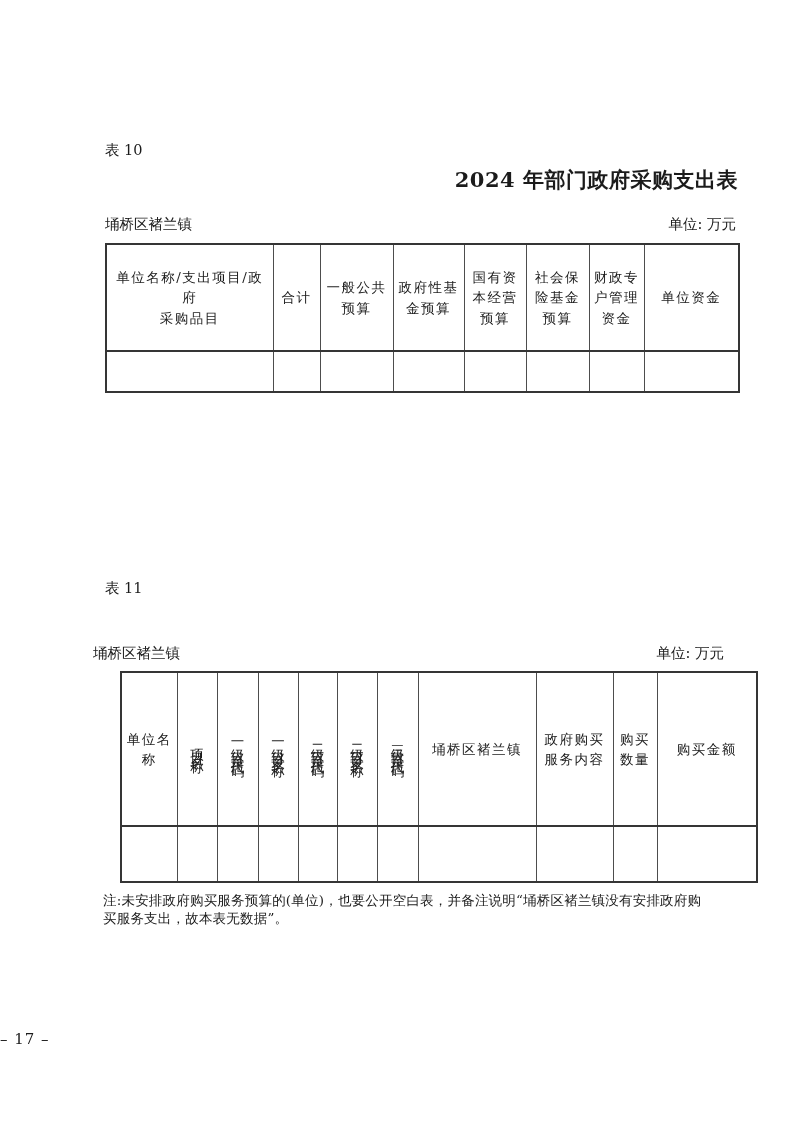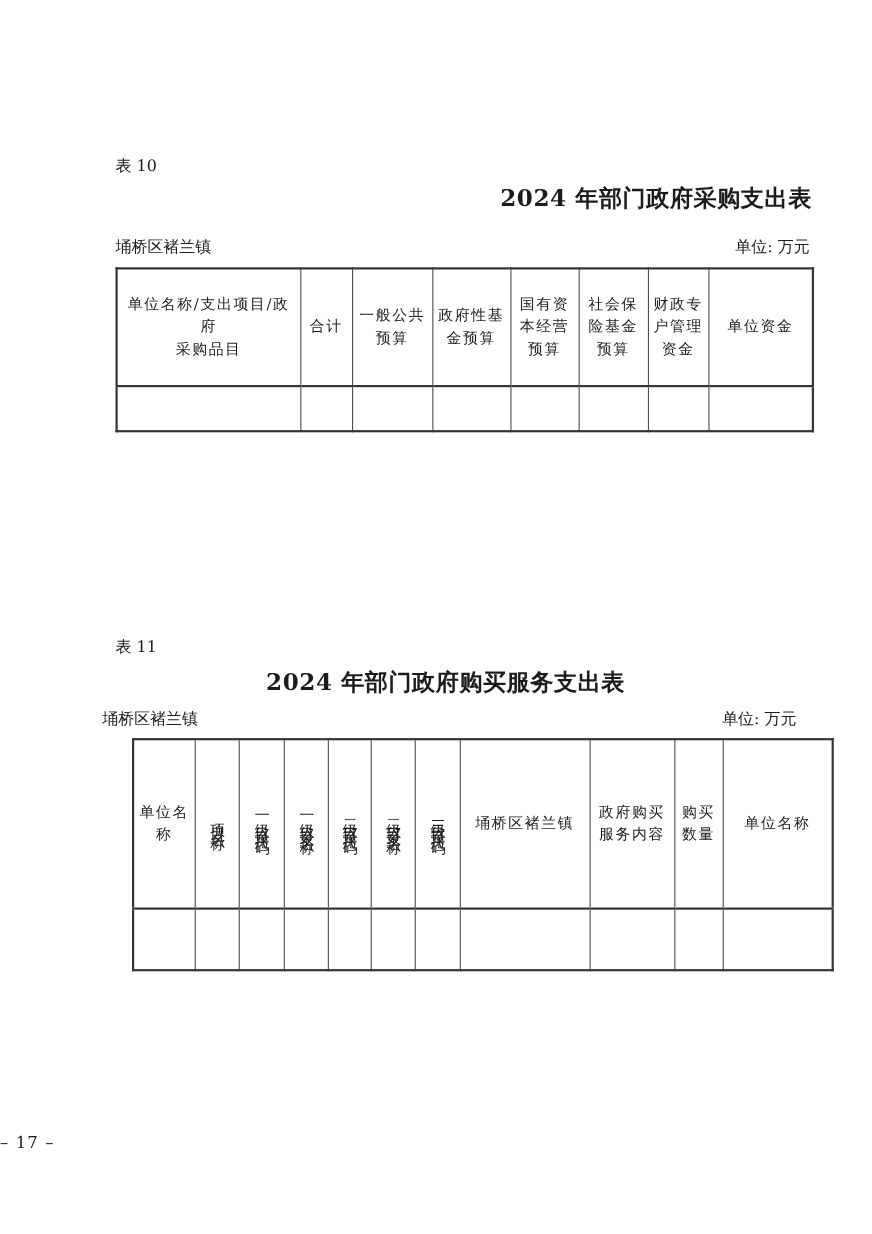--- a/index.html
+++ b/index.html
@@ -131,21 +131,20 @@
         <td></td>
         <td></td>
         <td></td>
         <td></td>
       </tr>
     </tbody>
   </table>
 
 
   <div class="abs tbl-label" id="t11-label">表 11</div>
-  <div class="abs tbl-title" id="t11-title">2024 年部门政府购买服务支出表</div>
 
   <div class="abs meta-row" id="t11-meta">
     <span>埇桥区褚兰镇</span>
     <span>单位: 万元</span>
   </div>
 
   <table class="abs tbl t11" id="t11-table">
     <colgroup>
       <col style="width:56px">
         <col style="width:40px">
@@ -167,36 +166,38 @@
         <th><span class="vtext">一级目录代码</span></th>
         <th><span class="vtext">一级目录名称</span></th>
         <th><span class="vtext">二级目录代码</span></th>
         <th><span class="vtext">二级目录名称</span></th>
         <th><span class="vtext">三级目录代码</span></th>
         <th>埇桥区褚兰镇</th>
         <th>政府购买
 服务内容</th>
         <th>购买
 数量</th>
-        <th>单位名称</th>
+        <th>购买金额</th>
       </tr>
     </thead>
     <tbody>
       <tr>
         <td></td>
         <td></td>
         <td></td>
         <td></td>
         <td></td>
         <td></td>
         <td></td>
         <td></td>
         <td></td>
         <td></td>
         <td></td>
       </tr>
     </tbody>
   </table>
 
+  <div class="abs note" id="t11-note">注:未安排政府购买服务预算的(单位)，也要公开空白表，并备注说明“埇桥区褚兰镇没有安排政府购
+买服务支出，故本表无数据”。</div>
 
   <div class="abs page-num" id="page-num">– 17 –</div>
 
 </div>
 
 </body></html>

